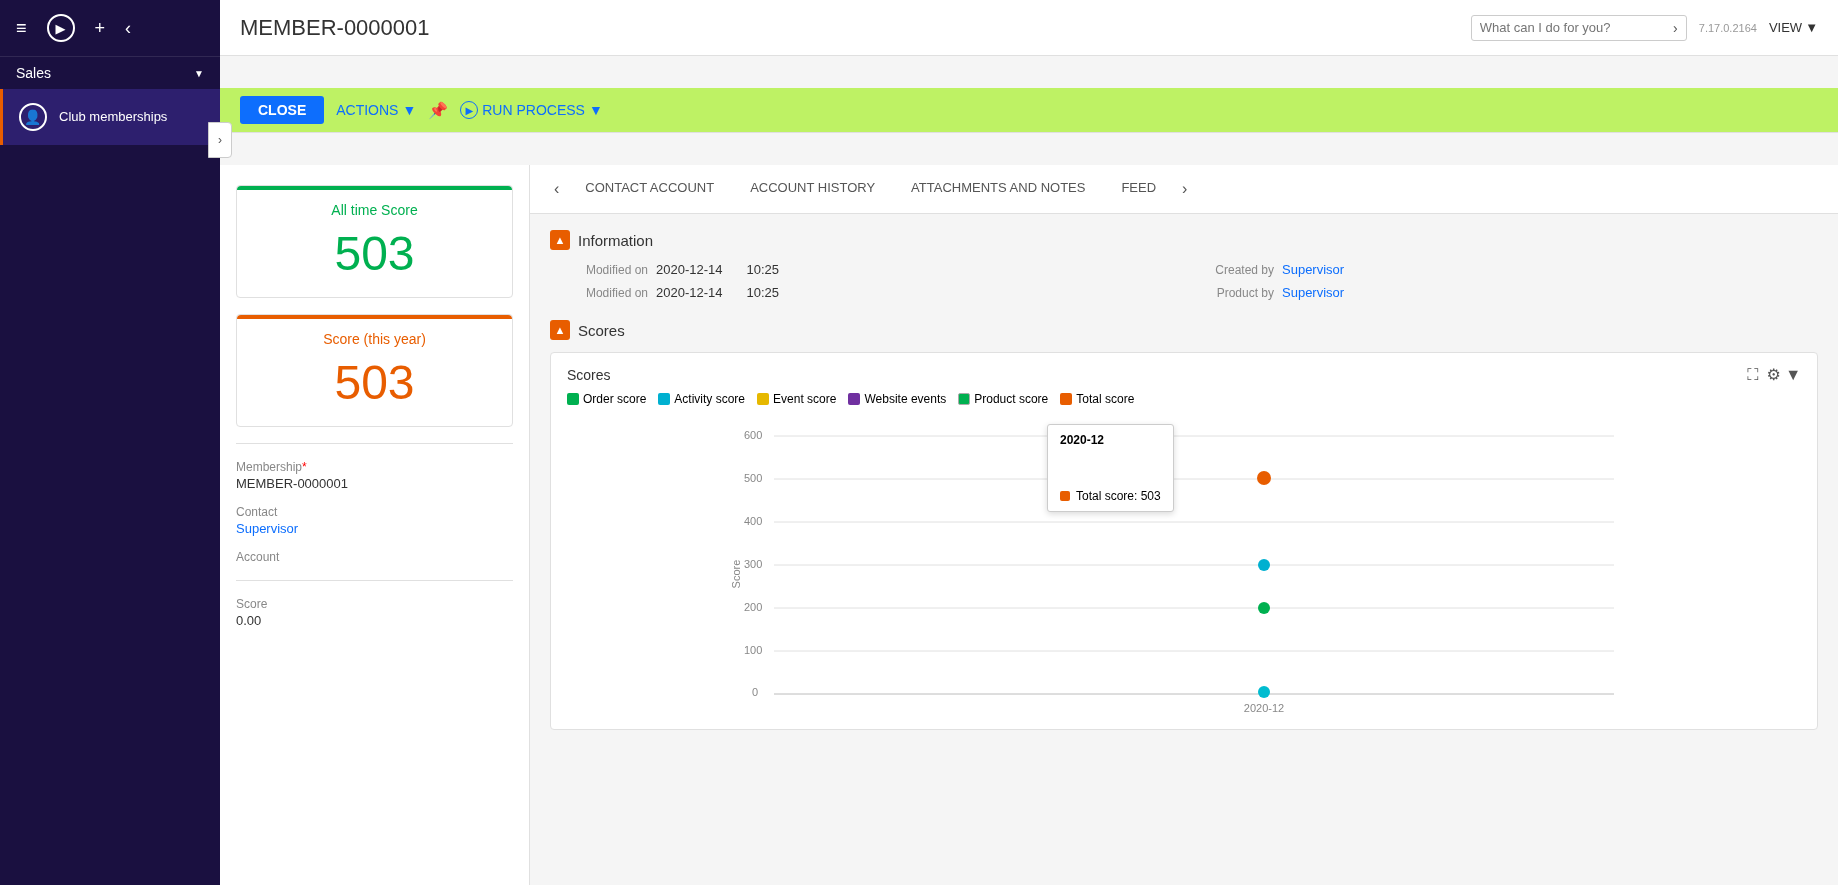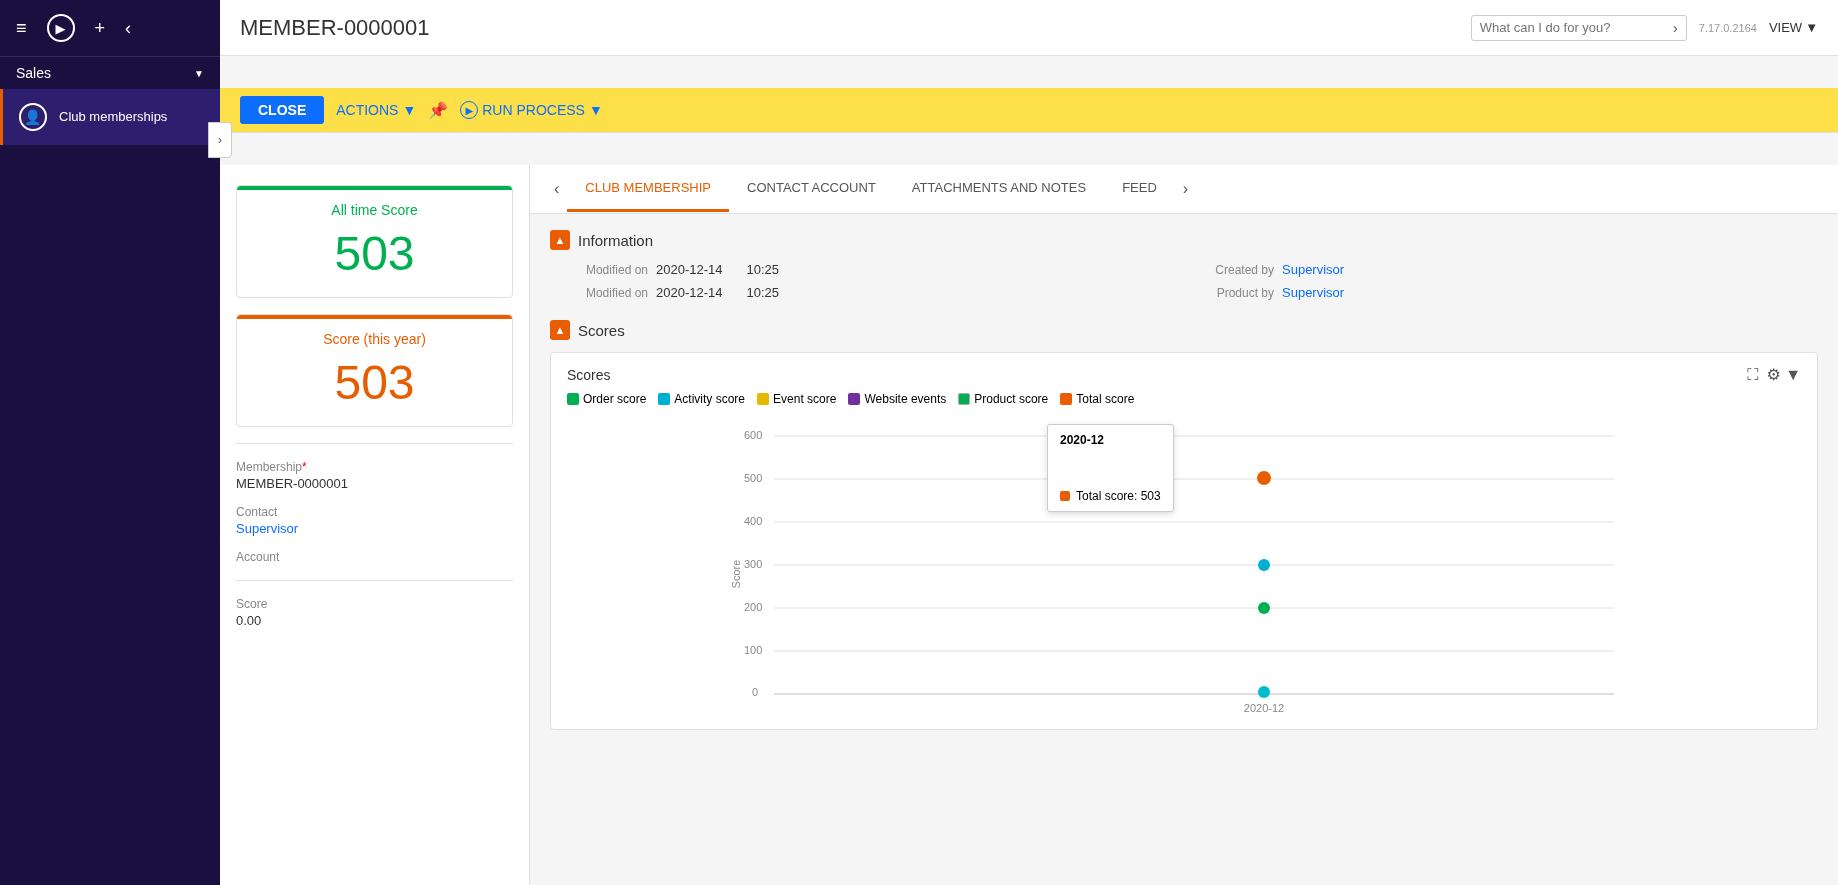--- a/index.html
+++ b/index.html
@@ -117,21 +117,21 @@
       flex: 1;
       font-size: 13px;
       color: #999;
     }
     .search-box .arrow-icon { color: #555; font-size: 14px; }
     .version-text { font-size: 11px; color: #999; }
     .view-btn { font-size: 13px; color: #333; display: flex; align-items: center; gap: 3px; cursor: pointer; }
 
     
     .action-bar {
-      background: #fde047;
+      background: #bef264;
       padding: 8px 20px;
       display: flex;
       align-items: center;
       gap: 12px;
       border-bottom: 1px solid #e0e0e0;
     }
     .btn-close {
       background: #0d6efd;
       color: #fff;
       border: none;
@@ -466,22 +466,22 @@
       <div class="field-group">
         <div class="field-label">Score</div>
         <div class="field-value small">0.00</div>
       </div>
     </div>
 
     <div class="right-panel">
 
       <div class="tabs-bar">
         <button class="tab-prev">‹</button>
-        <div class="tab-item active">CLUB MEMBERSHIP</div>
         <div class="tab-item">CONTACT ACCOUNT</div>
+        <div class="tab-item">ACCOUNT HISTORY</div>
         <div class="tab-item">ATTACHMENTS AND NOTES</div>
         <div class="tab-item">FEED</div>
         <button class="tab-next">›</button>
       </div>
 
       <div class="tab-content">
 
         <div class="section-header">
           <div class="section-toggle">▲</div>
           <div class="section-title">Information</div>

